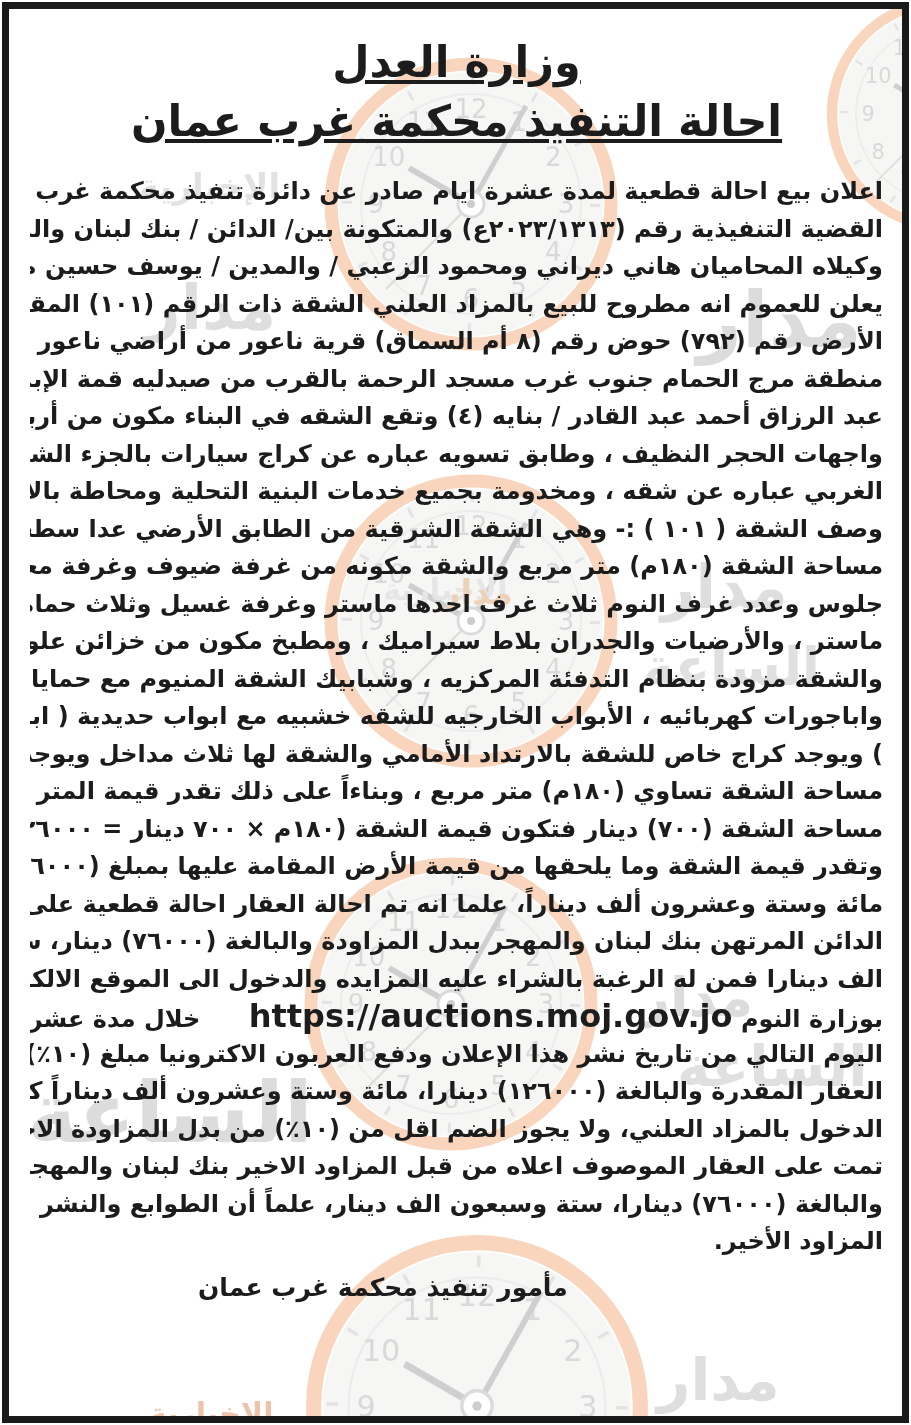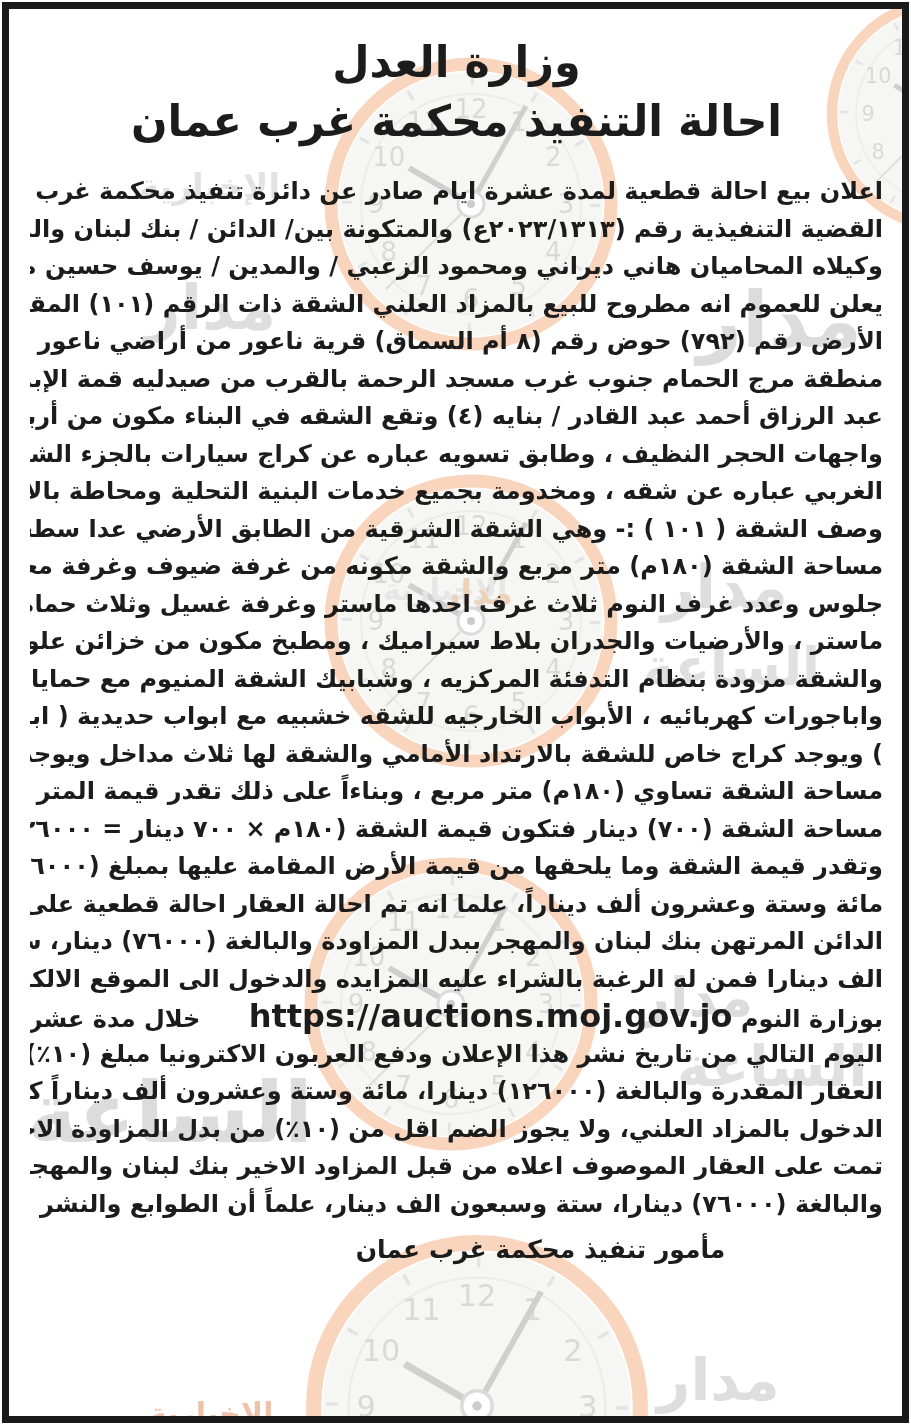--- a/index.html
+++ b/index.html
@@ -5,29 +5,29 @@
   html,body{margin:0;padding:0;background:#ffffff;}
   .page{position:relative;width:911px;height:1425px;background:#ffffff;overflow:hidden;
         font-family:"DejaVu Sans",sans-serif;color:#1c1c1c;}
   .frame{position:absolute;inset:2px;border:7px solid #1a1a1a;overflow:hidden;}
   
   .wm{position:absolute;inset:0;overflow:hidden;z-index:0;pointer-events:none;}
   .wm-word{position:absolute;font-weight:bold;white-space:nowrap;line-height:1;}
   
   .content{position:relative;z-index:1;padding:16px 19px 0 21px;}
   .hline{text-align:center;font-weight:bold;font-size:43px;line-height:59px;
-         letter-spacing:0px;}
+         letter-spacing:0px;text-decoration:underline;}
   .hwrap{margin-top:8px;}
   .body{margin-top:22px;}
   .bl{direction:rtl;font-weight:bold;font-size:24px;line-height:37.5px;height:37.5px;
       text-align:justify;text-align-last:justify;white-space:nowrap;overflow:hidden;}
   .bl.end{text-align-last:right;}
   .url{direction:ltr;unicode-bidi:embed;font-size:32px;font-weight:bold;margin-left:40px;}
   .signature{direction:rtl;font-weight:bold;font-size:25px;line-height:36px;
-             margin-top:9px;text-align:center;padding-left:168px;white-space:nowrap;}
+             margin-top:9px;text-align:left;padding-left:168px;white-space:nowrap;}
 </style>
 </head>
 <body>
 
 <div class="page">
   <div class="frame">
 
     <div class="wm">
       <svg width="0" height="0" style="position:absolute" aria-hidden="true">
         <defs>
@@ -121,18 +121,19 @@
         <div class="bl">
           <span>بوزارة النوم</span>
           <span class="url">https://auctions.moj.gov.jo</span>
           <span>خلال مدة عشرة ايام من</span>
         </div>
         <div class="bl">اليوم التالي من تاريخ نشر هذا الإعلان ودفع العربون الاكترونيا مبلغ (١٠٪) من قيمة</div>
         <div class="bl">العقار المقدرة والبالغة (١٢٦٠٠٠) دينارا، مائة وستة وعشرون ألف ديناراً كتامينات</div>
         <div class="bl">الدخول بالمزاد العلني، ولا يجوز الضم اقل من (١٠٪) من بدل المزاودة الاخيرة التي</div>
         <div class="bl">تمت على العقار الموصوف اعلاه من قبل المزاود الاخير بنك لبنان والمهجر ببدل المزاودة</div>
         <div class="bl">والبالغة (٧٦٠٠٠) دينارا، ستة وسبعون الف دينار، علماً أن الطوابع والنشر تعود على</div>
+        <div class="bl end">المزاود الأخير.</div>
       </div>
 
       <div class="signature">مأمور تنفيذ محكمة غرب عمان</div>
     </div>
   </div>
 </div>
 
 </body></html>

